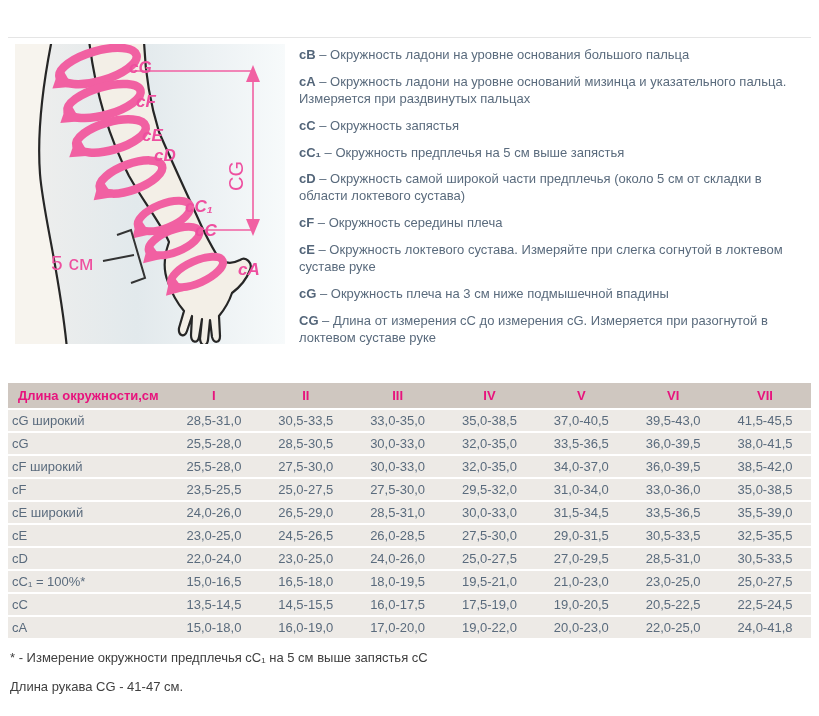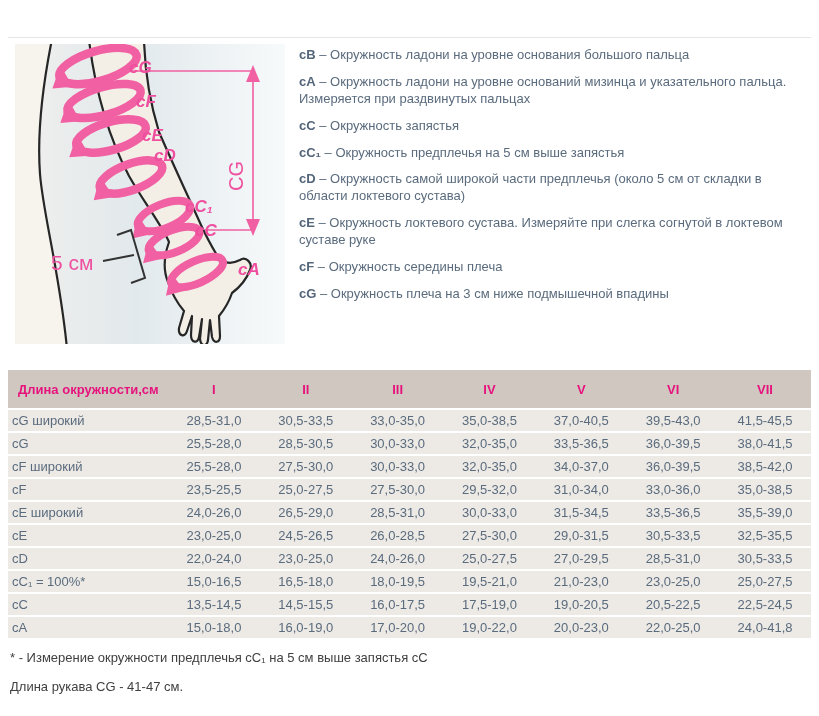--- a/index.html
+++ b/index.html
@@ -15,21 +15,21 @@
   .bandlabel { font-style:italic; font-weight:600; font-size:17px; fill:#ee4f9f;
                font-family:"Liberation Sans", sans-serif; }
 
   .descriptions { flex:1; padding-top:3px; }
   .desc { margin:0 0 10px 0; font-size:13px; line-height:1.3; color:#5a6b7d; }
   .desc b { font-weight:bold; color:#54667a; }
 
   .size-table { width:803px; margin:24px 8px 0 8px; border-collapse:separate;
                 border-spacing:0 2px; table-layout:fixed; font-size:13px; }
   .size-table th { background:#cfc7c0; color:#e7137d; font-weight:bold;
-                   height:38px; text-align:center; padding:0; }
+                   height:25px; text-align:center; padding:0; }
   .size-table th.label-col { text-align:left; padding-left:10px; width:150px; }
   .size-table td { background:#edeae6; color:#5a6b7d; text-align:center;
                    height:21px; padding:0; }
   .size-table td.row-label { text-align:left; padding-left:4px; }
 
   .footnotes { margin:10px 8px 0 10px; font-size:13px; color:#404040; }
   .footnote { margin:0 0 14px 0; }
 </style>
 </head>
 <body>
@@ -109,23 +109,24 @@
       <text class="bandlabel" x="180" y="192">cC</text>
       <text class="bandlabel" x="223" y="231">cA</text>
     </svg>
 
     <div class="descriptions">
         <p class="desc"><b>cB</b><span> – Окружность ладони на уровне основания большого пальца</span></p>
         <p class="desc"><b>cA</b><span> – Окружность ладони на уровне оснований мизинца и указательного пальца. Измеряется при раздвинутых пальцах</span></p>
         <p class="desc"><b>cC</b><span> – Окружность запястья</span></p>
         <p class="desc"><b>cC₁</b><span> – Окружность предплечья на 5 см выше запястья</span></p>
         <p class="desc"><b>cD</b><span> – Окружность самой широкой части предплечья (около 5 см от складки в области локтевого сустава)</span></p>
+        <p class="desc"><b>cF</b><span> – Окружность середины плеча</span></p>
         <p class="desc"><b>cE</b><span> – Окружность локтевого сустава. Измеряйте при слегка согнутой в локтевом суставе руке</span></p>
-        <p class="desc"><b>cF</b><span> – Окружность середины плеча</span></p>
         <p class="desc"><b>cG</b><span> – Окружность плеча на 3 см ниже подмышечной впадины</span></p>
+        <p class="desc"><b>CG</b><span> – Длина от измерения cC до измерения cG. Измеряется при разогнутой в локтевом суставе руке</span></p>
       </div>
   </div>
 
   <table class="size-table">
     <thead>
       <tr>
         <th class="label-col">Длина окружности,см</th>
       <th>I</th>
           <th>II</th>
           <th>III</th>

